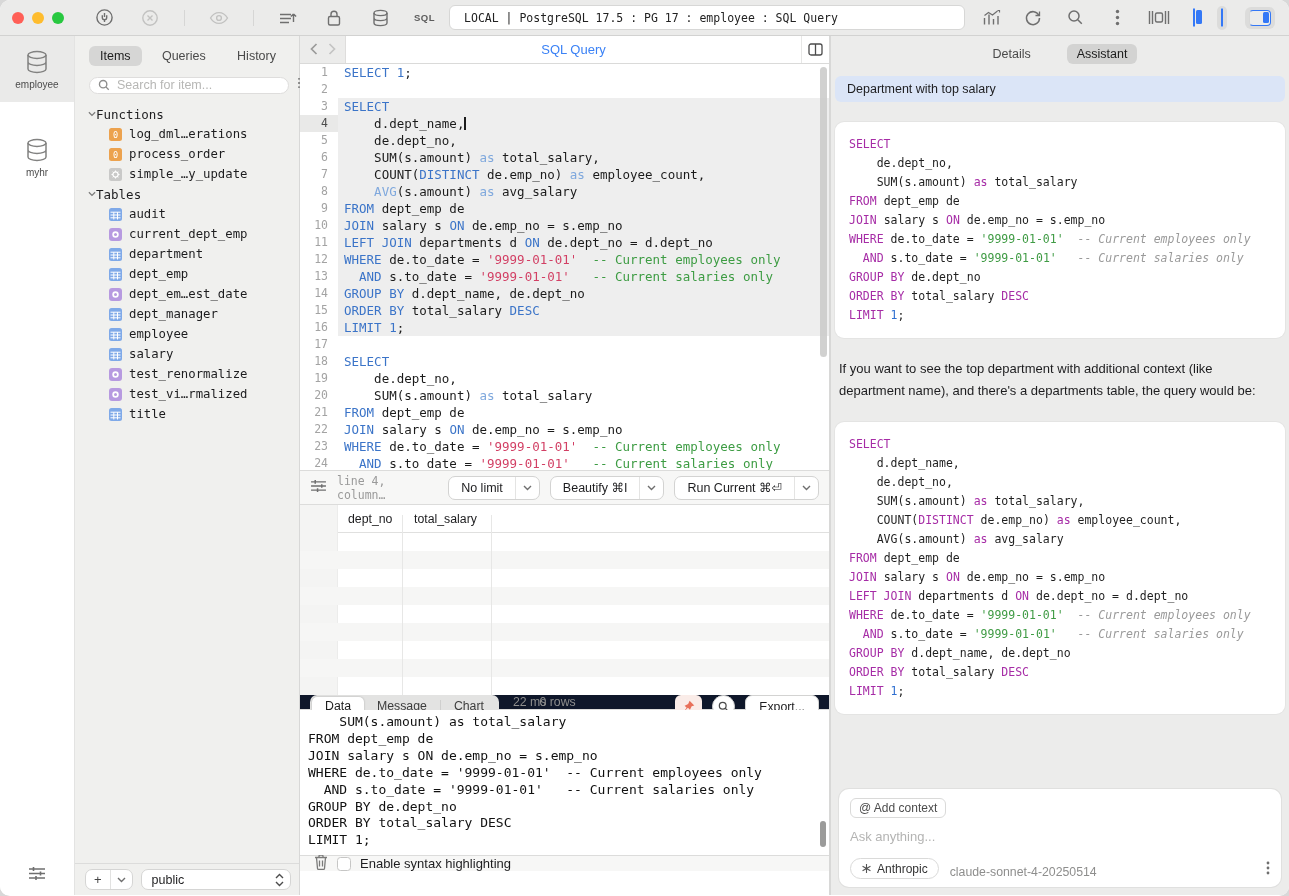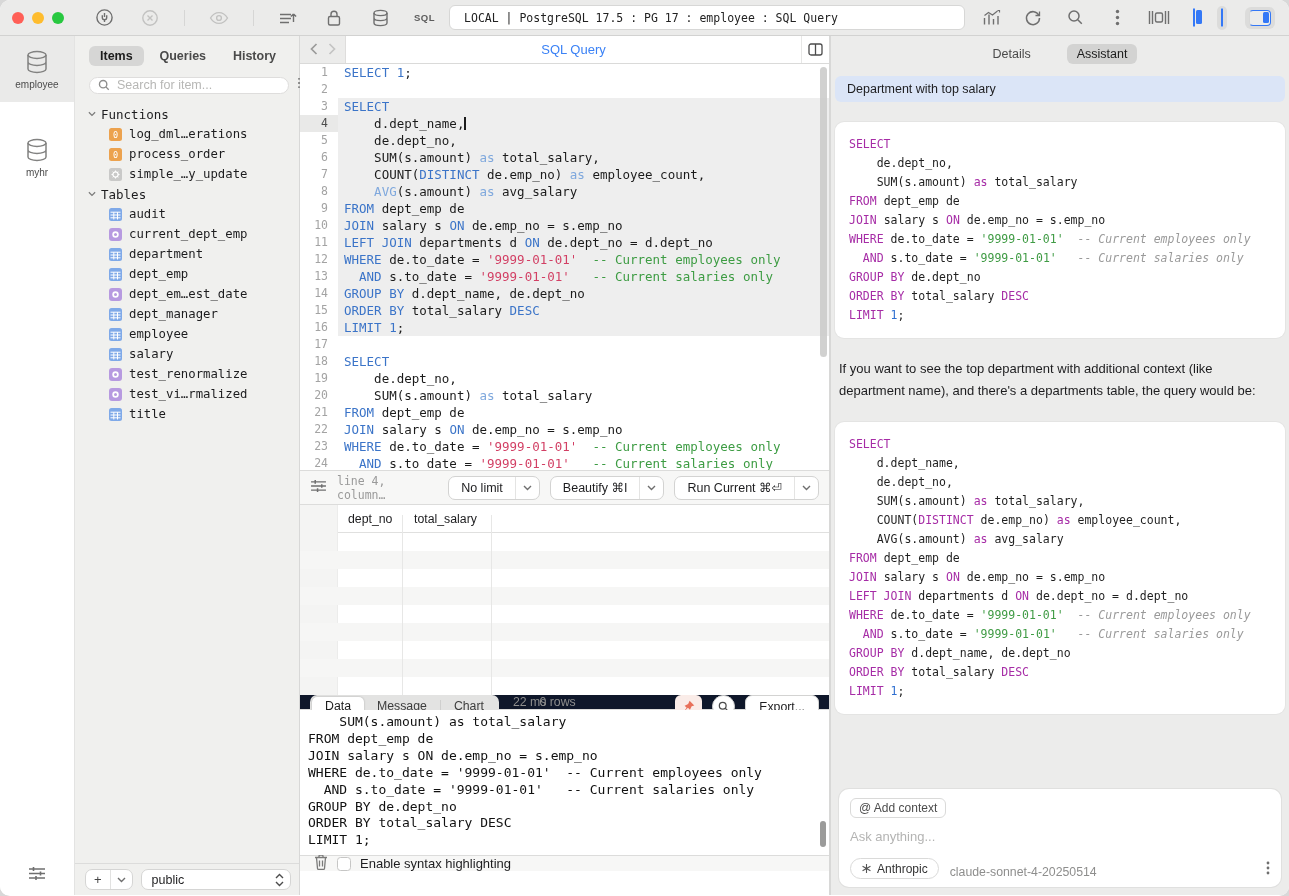--- a/index.html
+++ b/index.html
@@ -26,28 +26,28 @@
   .content{display:flex;height:859px;}
   
   .rail{width:75px;background:#fff;display:flex;flex-direction:column;border-right:1px solid #e3e3e2;}
   .rail-item{display:flex;flex-direction:column;align-items:center;gap:5px;padding:14px 0 12px;cursor:default;}
   .rail-item.selected{background:#eaeae9;}
   .rail-item span{font-size:10px;color:#4c4c4c;}
   .rail-bottom{margin-top:auto;height:40px;display:flex;align-items:center;justify-content:center;}
   
   .sidebar{width:225px;background:#f0f0ee;border-right:1px solid #d8d8d7;display:flex;flex-direction:column;}
   .sb-tabs{display:flex;justify-content:space-between;align-items:center;padding:10px 12px 6px 14px;}
-  .sb-tab{font-size:12.5px;color:#4a4a4a;padding:3px 11px;border-radius:6px;font-weight:bold;}
+  .sb-tab{font-size:12.5px;color:#4a4a4a;padding:3px 11px;border-radius:6px;}
   .sb-tab.active{background:#d6d6d5;color:#1c1c1c;}
   .sb-search{display:flex;align-items:center;gap:8px;padding:4px 10px 6px 14px;}
   .search-box{flex:1;height:17px;background:#fff;border:1px solid #dedddc;border-radius:12px;display:flex;align-items:center;padding:0 8px;gap:5px;}
   .search-box input{border:none;outline:none;flex:1;font-size:12.5px;color:#333;background:transparent;min-width:0;}
   .search-box input::placeholder{color:#b7b7b5;}
   .sb-tree{flex:1;overflow:hidden;padding-top:4px;font-family:"DejaVu Sans Mono",monospace;}
-  .tree-section{display:flex;align-items:center;gap:5px;height:20px;padding-left:13px;font-size:12.5px;color:#1d1d1f;}
+  .tree-section{display:flex;align-items:center;height:20px;padding-left:13px;font-size:12.5px;color:#1d1d1f;}
   .tree-item{display:flex;align-items:center;gap:7px;height:20px;padding-left:34px;font-size:12.3px;color:#1d1d1f;cursor:default;}
   .tree-item .ticon{width:13px;height:13px;flex-shrink:0;display:flex;}
   .sb-bottom{height:32px;border-top:1px solid #dcdcdb;display:flex;align-items:center;gap:8px;padding:0 10px;}
   .add-btn{display:flex;align-items:center;background:#fff;border:1px solid #d5d5d4;border-radius:7px;height:21px;}
   .add-btn .plus{padding:0 8px;font-size:13px;color:#444;border-right:1px solid #e2e2e1;line-height:19px;}
   .add-btn .chev{padding:0 6px;display:flex;}
   .schema-select{flex:0 0 150px;height:21px;background:#fff;border:1px solid #d5d5d4;border-radius:7px;display:flex;align-items:center;padding:0 6px 0 10px;font-size:12.5px;color:#1d1d1f;}
   .schema-select .updown{margin-left:auto;display:flex;}
   
   .main{width:530px;display:flex;flex-direction:column;border-right:1px solid #d8d8d7;background:#fff;}

